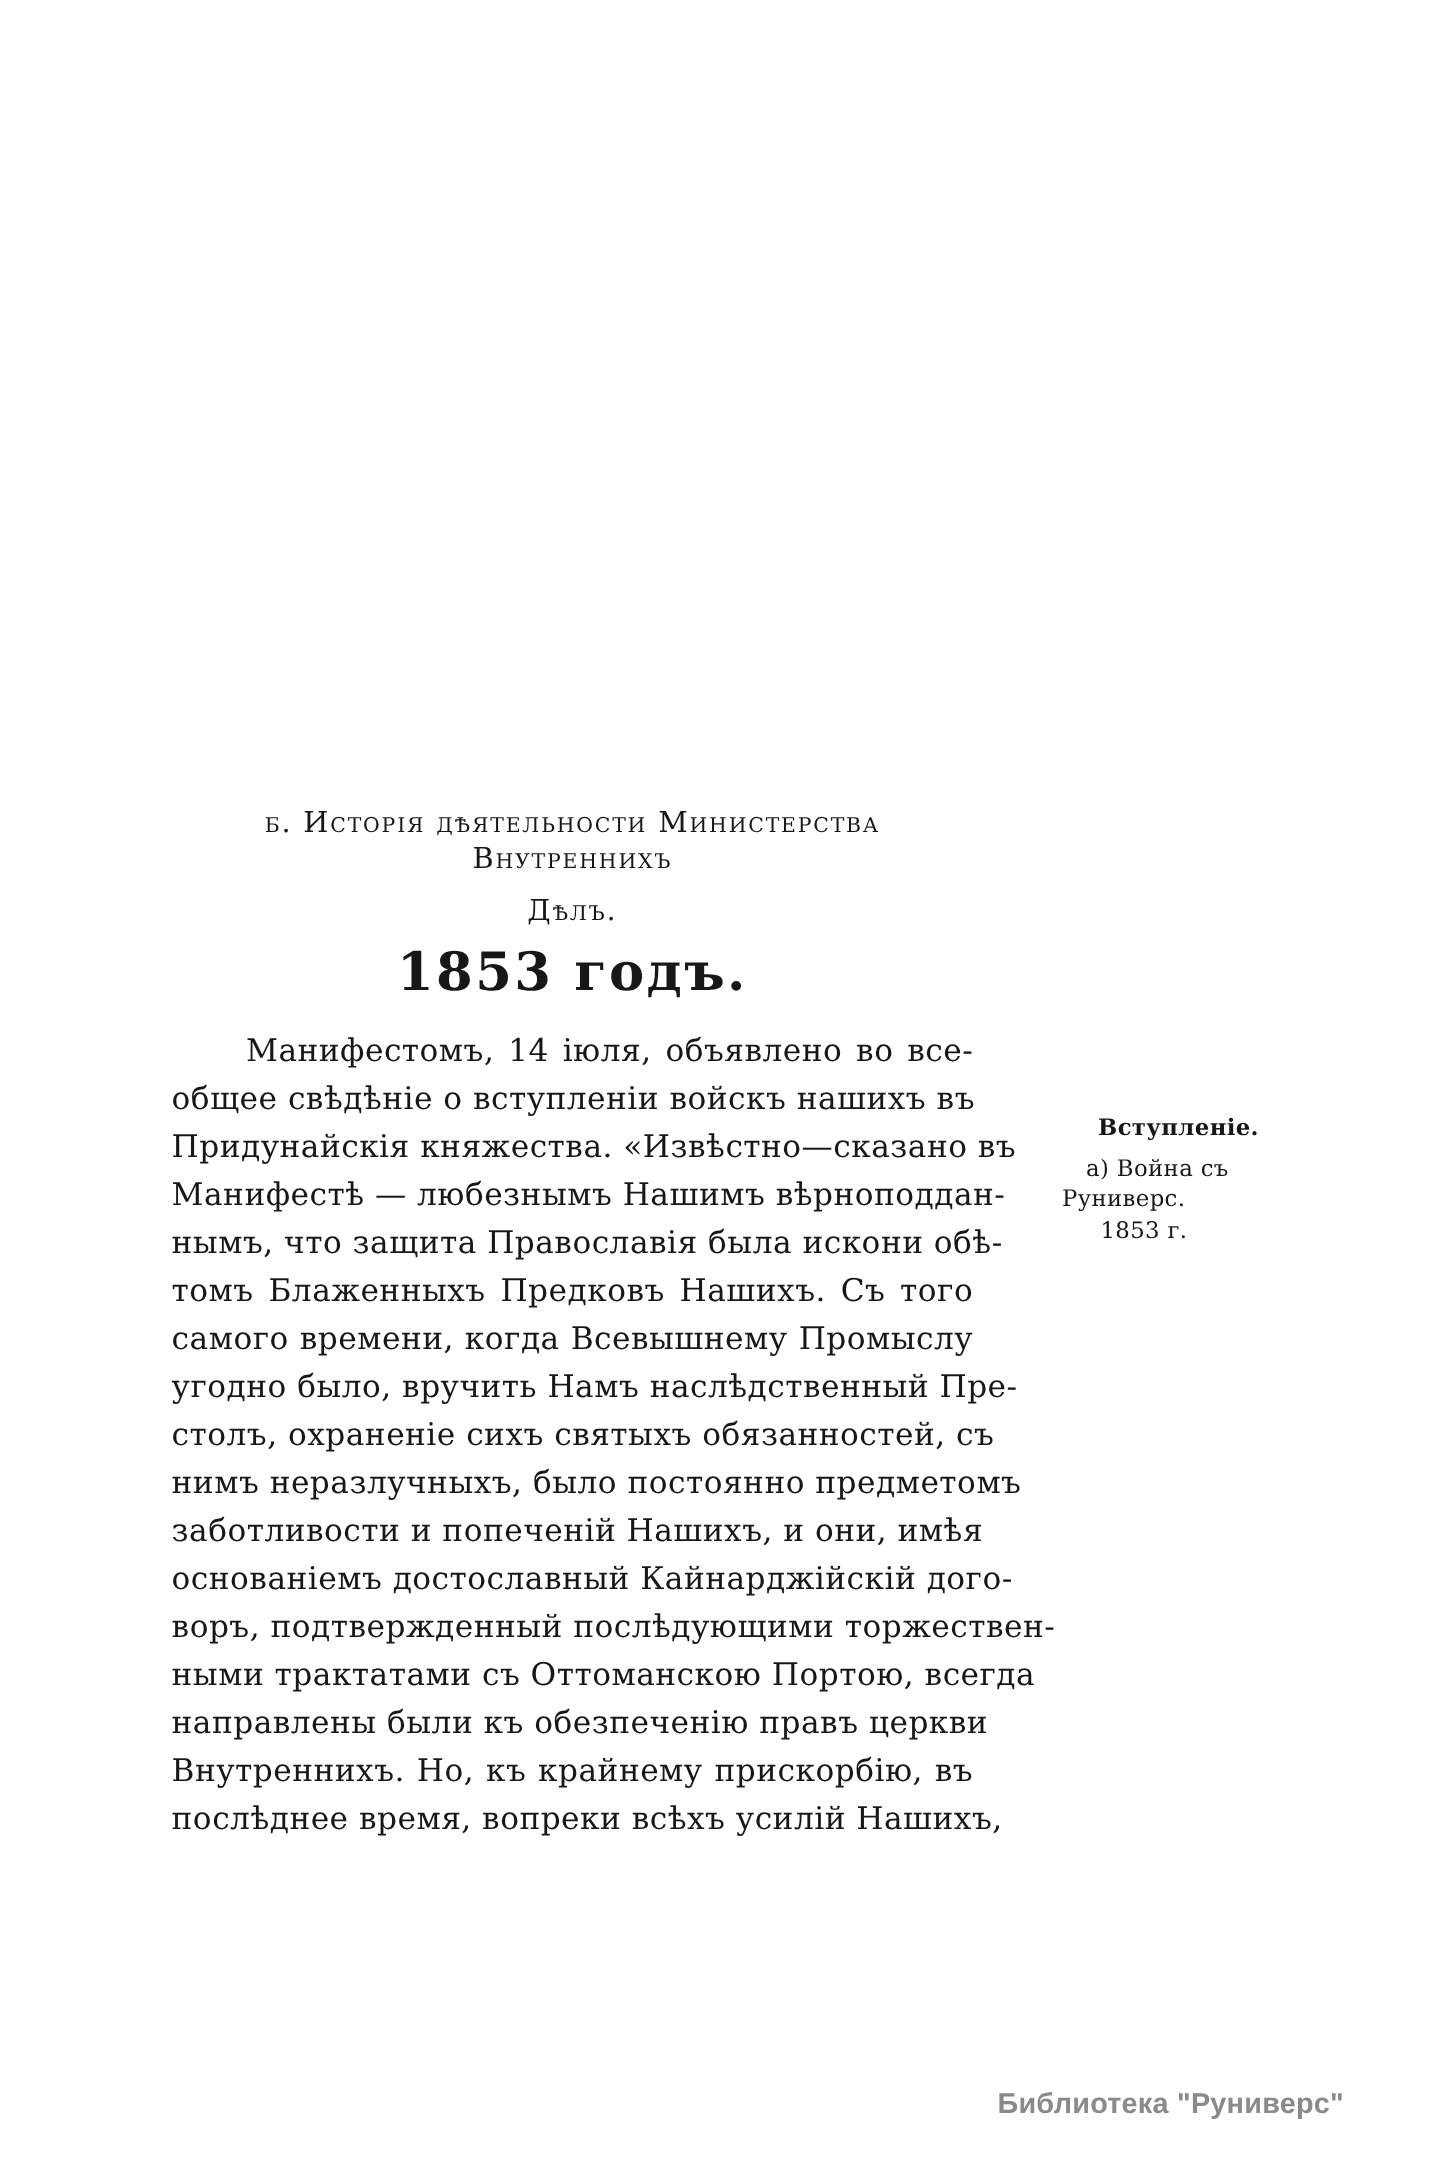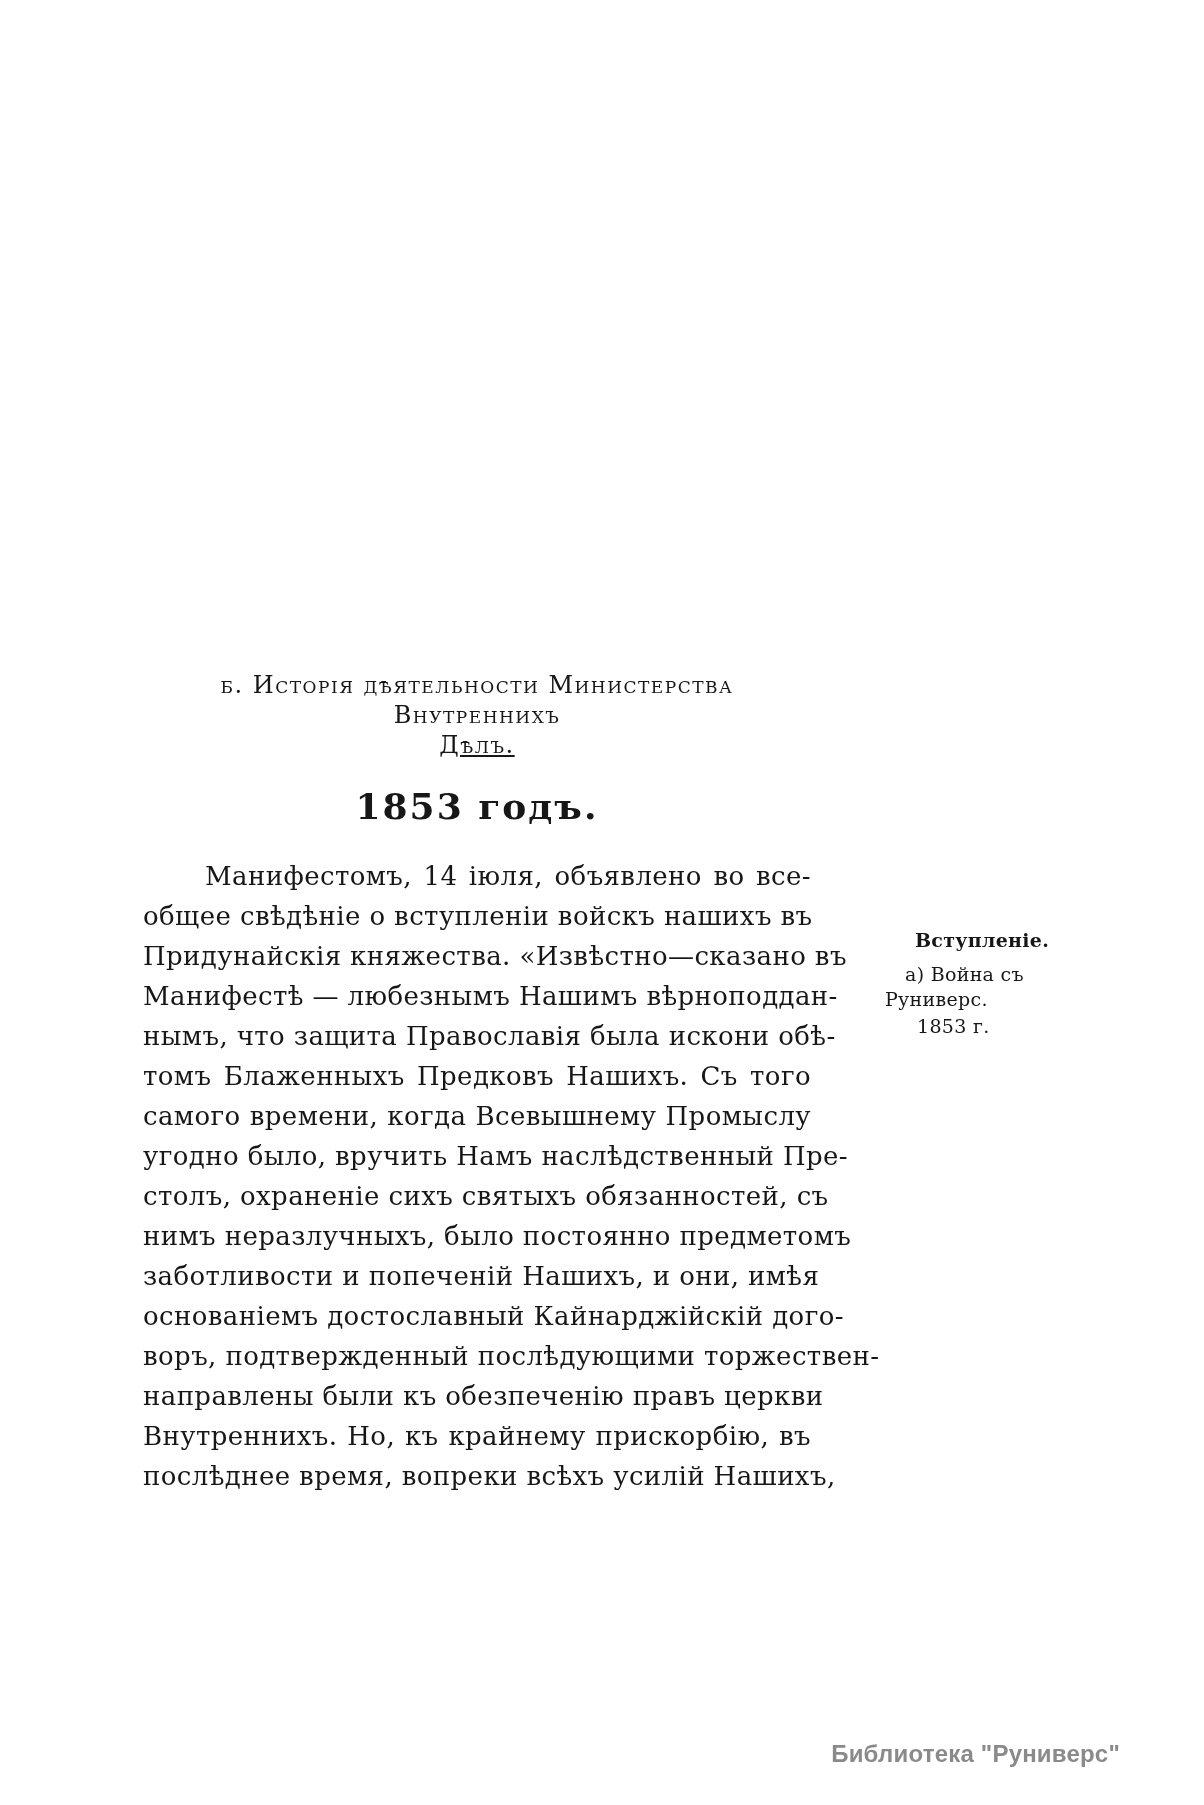--- a/index.html
+++ b/index.html
@@ -22,29 +22,29 @@
     top: 670px;
     width: 668px;
     text-align: center;
     font-variant: small-caps;
     font-size: 24px;
     line-height: 30px;
     letter-spacing: 1.5px;
     font-weight: 500;
   }
   .heading .heading-line2 {
-    text-decoration: underline;
+    margin-top: 14px;
   }
   .year-heading {
     position: absolute;
     left: 143px;
     top: 785px;
     width: 668px;
     text-align: center;
-    font-size: 36px;
+    font-size: 44px;
     font-weight: bold;
     letter-spacing: 2px;
   }
   .body-text {
     position: absolute;
     left: 143px;
     top: 856px;
     width: 668px;
     font-size: 26px;
     letter-spacing: 0.4px;
@@ -113,20 +113,21 @@
       <div class="body-line">Манифестѣ — любезнымъ Нашимъ вѣрноподдан-</div>
       <div class="body-line">нымъ, что защита Православія была искони обѣ-</div>
       <div class="body-line">томъ Блаженныхъ Предковъ Нашихъ. Съ того</div>
       <div class="body-line">самого времени, когда Всевышнему Промыслу</div>
       <div class="body-line">угодно было, вручить Намъ наслѣдственный Пре-</div>
       <div class="body-line">столъ, охраненіе сихъ святыхъ обязанностей, съ</div>
       <div class="body-line">нимъ неразлучныхъ, было постоянно предметомъ</div>
       <div class="body-line">заботливости и попеченій Нашихъ, и они, имѣя</div>
       <div class="body-line">основаніемъ достославный Кайнарджійскій дого-</div>
       <div class="body-line">воръ, подтвержденный послѣдующими торжествен-</div>
+      <div class="body-line">ными трактатами съ Оттоманскою Портою, всегда</div>
       <div class="body-line">направлены были къ обезпеченію правъ церкви</div>
       <div class="body-line">Внутреннихъ. Но, къ крайнему прискорбію, въ</div>
       <div class="body-line">послѣднее время, вопреки всѣхъ усилій Нашихъ,</div>
     </div>
 
   <div class="margin-note">
     <div class="note-line1">Вступленіе.</div>
     <div class="note-line2">а) Война съ</div>
     <div class="note-line3">Руниверс.</div>
     <div class="note-line4">1853 г.</div>

